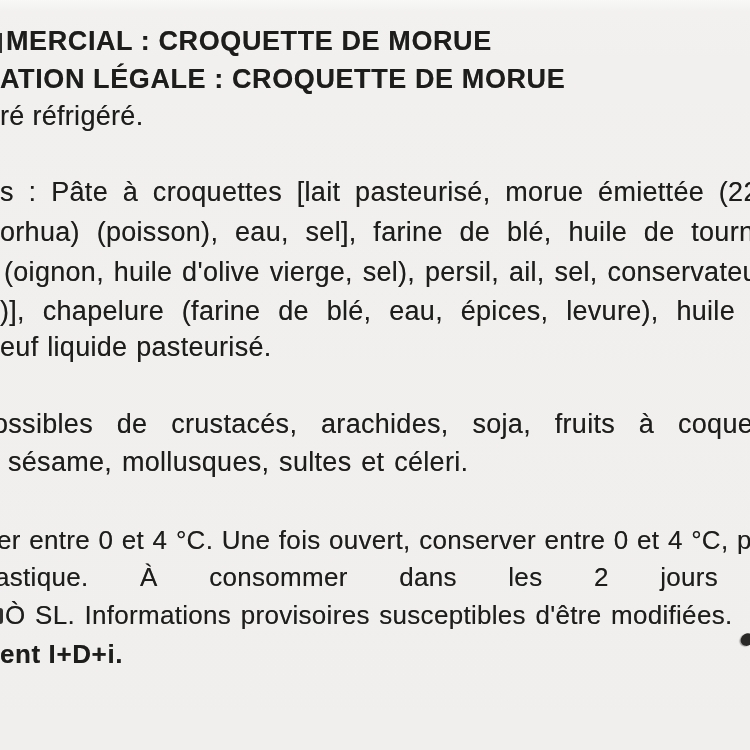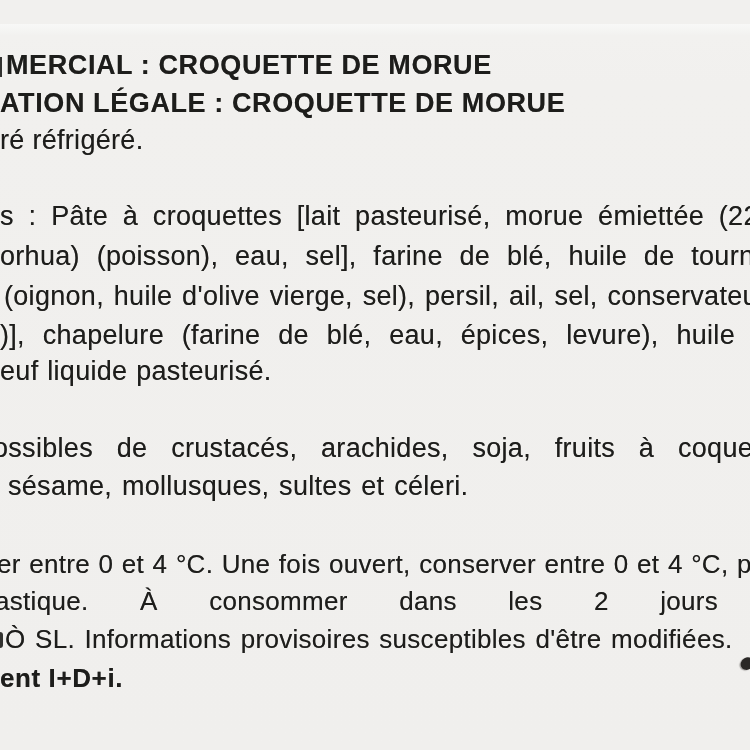--- a/index.html
+++ b/index.html
@@ -11,21 +11,20 @@
     height: 750px;
     overflow: hidden;
     position: relative;
     background: #f1f0ee;
     font-family: "Liberation Sans", "DejaVu Sans", sans-serif;
   }
   .scan-page {
     position: absolute;
     inset: 0;
     background: linear-gradient(180deg, #f8f8f7 0px, #f2f1ef 12px, #f1f0ee 60px, #f0efed 100%);
-    margin-top: 24px;
   }
   .line {
     position: absolute;
     left: 0;
     width: 760px;
     white-space: nowrap;
     color: #1d1d1b;
     font-size: 27px;
     letter-spacing: 0.3px;
     text-shadow: 0 0 0.5px rgba(30,30,28,0.55);

